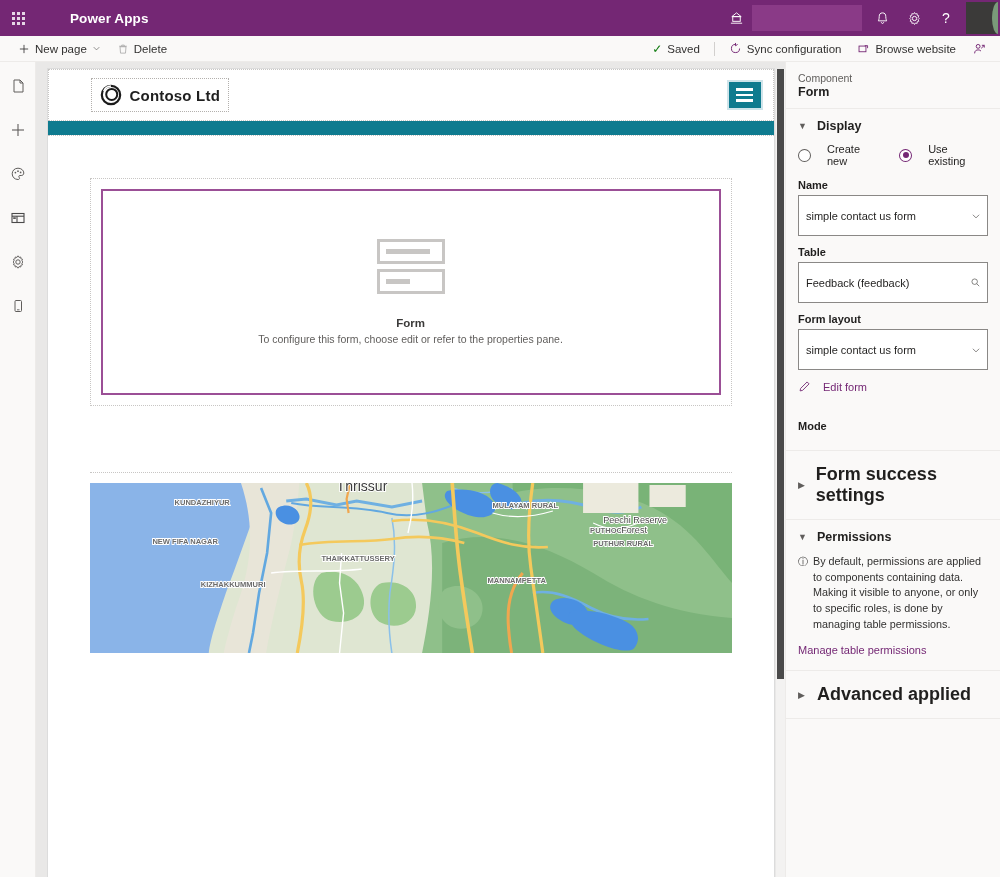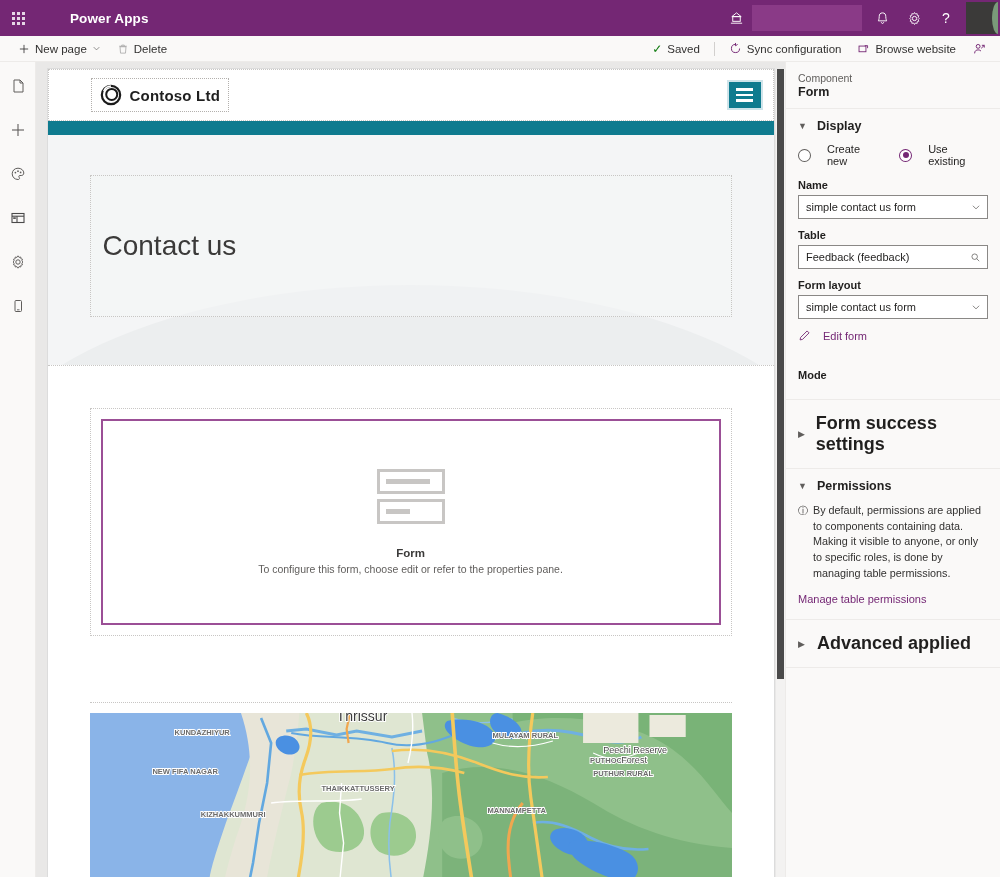--- a/index.html
+++ b/index.html
@@ -185,21 +185,21 @@
     display: block; position: relative; background: #fff;
   }
   .rdot.on { border-color: #742774; }
   .rdot.on::after {
     content: ""; position: absolute; left: 2.5px; top: 2.5px;
     width: 6px; height: 6px; border-radius: 50%; background: #742774;
   }
   .radio span.lb { font-size: 11px; color: #201f1e; }
   .fld-label { font-size: 11px; font-weight: bold; color: #201f1e; margin-bottom: 4px; }
   .fld {
-    height: 24px; background: #fff; border: 1px solid #8a8886;
+    height: 41px; background: #fff; border: 1px solid #8a8886;
     display: flex; align-items: center; padding: 0 6px 0 7px;
     margin-bottom: 10px; cursor: pointer;
   }
   .fld span.val { flex: 1; font-size: 11px; color: #201f1e; }
   .linkrow {
     display: flex; align-items: center; gap: 12px; margin: 0 0 27px 0;
     cursor: pointer;
   }
   .linkrow span.tx { font-size: 11px; color: #742774; }
   .collapsed-sec {
@@ -367,25 +367,20 @@
           <span class="logo-text">Contoso Ltd</span>
         </div>
         <div class="ham">
             <i></i>
             <i></i>
             <i></i>
           </div>
       </div>
       <div class="teal-band"></div>
 
-      <div class="hero">
-        <div class="hero-inner">
-          <h1 class="hero-title">Contact us</h1>
-        </div>
-      </div>
       <div class="sec-divider"></div>
 
       <div class="form-section">
         <div class="form-outer">
           <div class="form-selected">
             <svg class="form-icon" width="68" height="56" viewBox="0 0 68 56">
               <rect x="1.5" y="1.5" width="65" height="22" fill="none" stroke="#c8c6c4" stroke-width="3"></rect>
               <rect x="9" y="10" width="44" height="5" fill="#c8c6c4"></rect>
               <rect x="1.5" y="31.5" width="65" height="22" fill="none" stroke="#c8c6c4" stroke-width="3"></rect>
               <rect x="9" y="40" width="24" height="5" fill="#c8c6c4"></rect>

